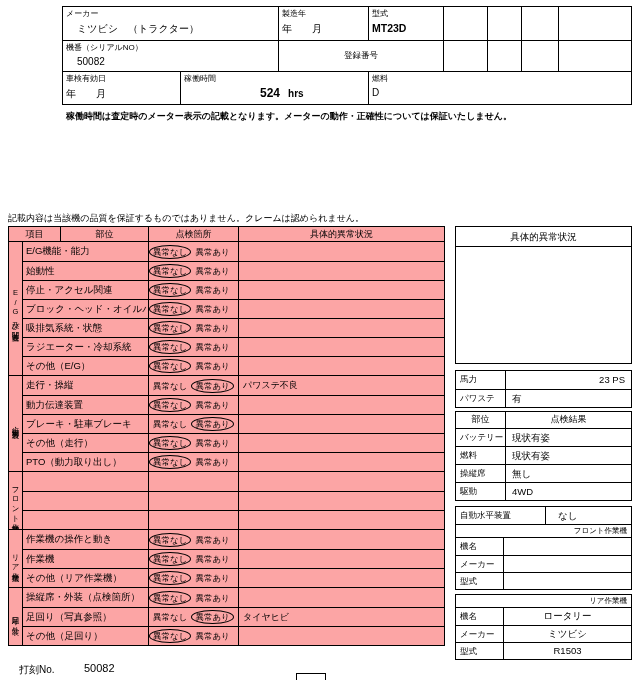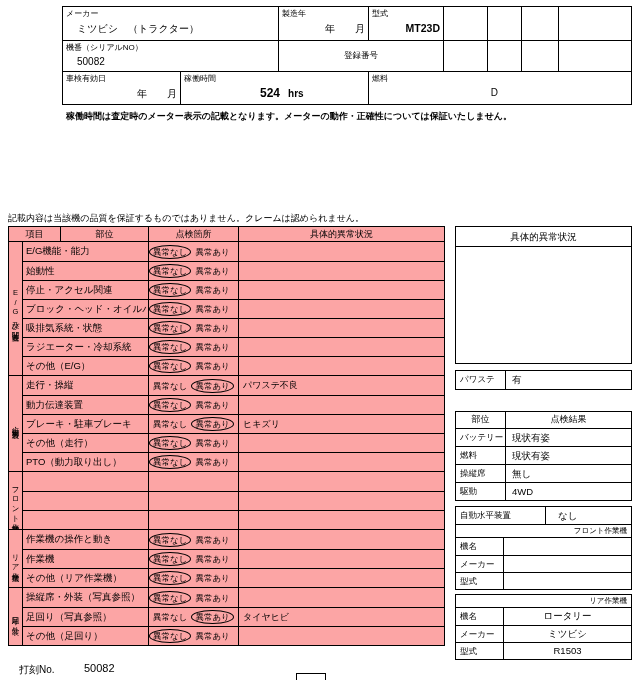--- a/index.html
+++ b/index.html
@@ -15,21 +15,21 @@
   
   #top-table{left:62px;top:6px;width:570px;height:99px;border:1px solid #000;display:flex;flex-direction:column}
   .ttr{display:flex;border-bottom:1px solid #000}
   .ttr1{height:35px}.ttr2{height:31px}.ttr3{height:33px;border-bottom:none}
   .ttc{border-right:1px solid #000;padding:2px 3px;overflow:hidden}
   .ttc:last-child{border-right:none}
   .flex1{flex:1}
   .tlabel{display:block;font-size:8px;line-height:9px;white-space:nowrap}
   .tvalue{font-size:10px;margin-top:4px;white-space:nowrap}
   .vleft{margin-left:11px}
-  .vcenter{text-align:right}
+  .vcenter{text-align:left}
   .bold{font-weight:bold;font-size:10.5px}
   .regcell{display:flex;align-items:center;justify-content:center;font-size:8.5px;padding:0}
   .hours{margin-left:76px;font-size:12px;font-weight:bold;margin-top:3px}
   .hunit{font-size:10px;font-weight:bold;margin-left:8px}
 
   
   #top-note{left:66px;top:110px;font-size:9px;font-weight:bold;white-space:nowrap}
   #disclaimer{left:8px;top:212px;font-size:9px;white-space:nowrap}
 
   
@@ -230,21 +230,20 @@
               <span class="chk">異常あり</span>
             </div>
             <div class="c-note"></div>
           </div>
           <div class="trow">
             <div class="c-part">ブレーキ・駐車ブレーキ</div>
             <div class="c-check">
               <span class="chk">異常なし</span>
               <span class="chk circled">異常あり</span>
             </div>
-            <div class="c-note">ヒキズリ</div>
           </div>
           <div class="trow">
             <div class="c-part">その他（走行）</div>
             <div class="c-check">
               <span class="chk circled">異常なし</span>
               <span class="chk">異常あり</span>
             </div>
             <div class="c-note"></div>
           </div>
           <div class="trow">
@@ -318,21 +317,21 @@
             <div class="c-note"></div>
           </div>
         </div>
     </div>
     <div class="tsection">
       <div class="c-cat">
           <span>足回り外装</span>
         </div>
       <div class="sec-rows">
           <div class="trow">
-            <div class="c-part">操縦席・外装（写真参照）</div>
+            <div class="c-part">操縦席・外装（点検箇所）</div>
             <div class="c-check">
               <span class="chk circled">異常なし</span>
               <span class="chk">異常あり</span>
             </div>
             <div class="c-note"></div>
           </div>
           <div class="trow">
             <div class="c-part">足回り（写真参照）</div>
             <div class="c-check">
               <span class="chk">異常なし</span>
@@ -351,20 +350,24 @@
         </div>
     </div>
   </div>
 
   <div class="abs" id="abnormal-box">
     <div class="bh">具体的異常状況</div>
     <div></div>
   </div>
 
   <div class="abs rbox" id="hp-box">
+    <div class="rrow">
+      <div class="rlabel">馬力</div>
+      <div class="rvalue right">23 PS</div>
+    </div>
     <div class="rrow">
       <div class="rlabel">パワステ</div>
       <div class="rvalue">有</div>
     </div>
   </div>
 
   <div class="abs rbox" id="result-box">
     <div class="rrow rhead">
       <div class="rlabel">部位</div>
       <div class="rvalue">点検結果</div>

